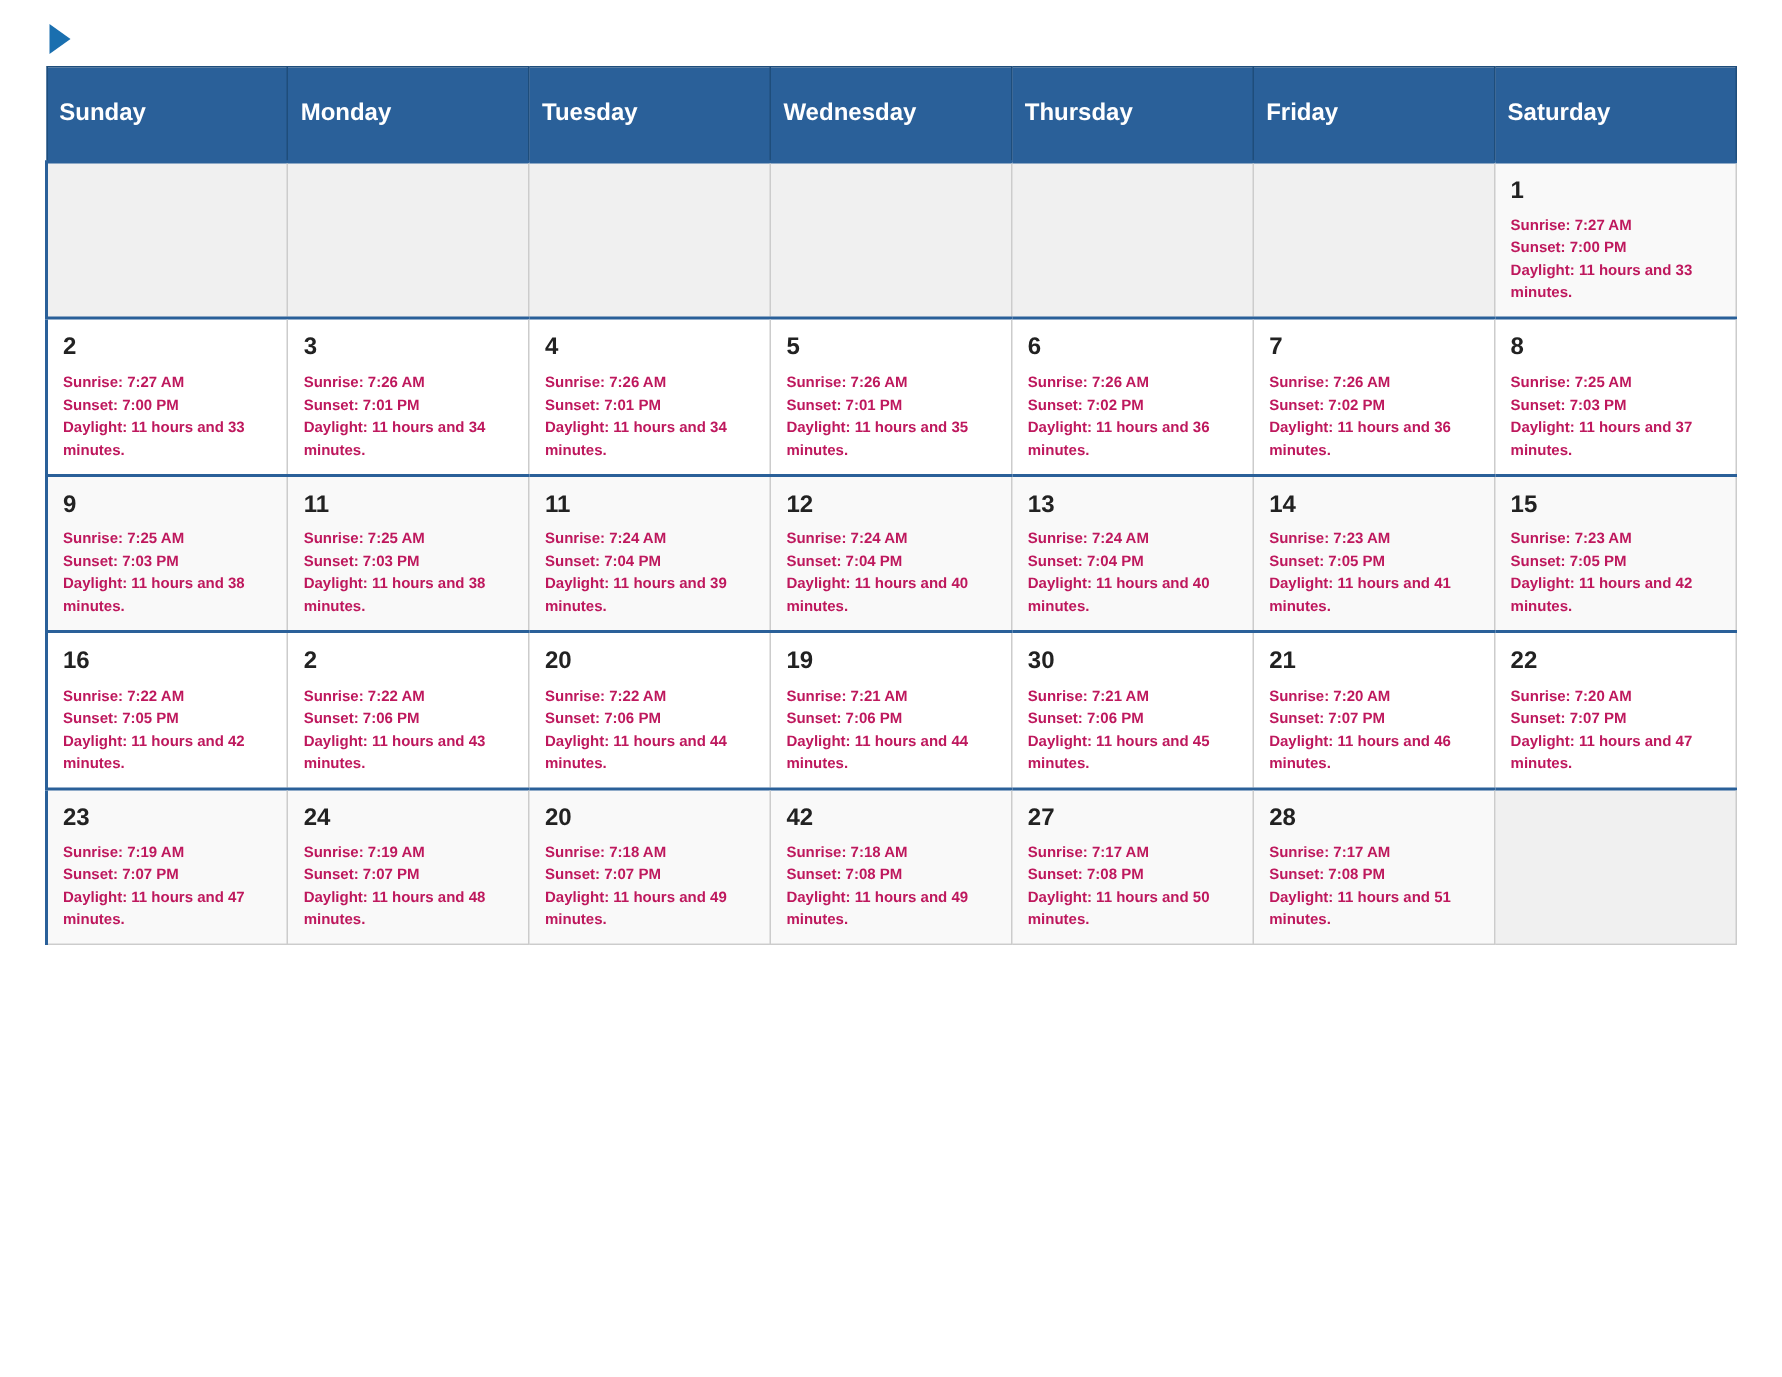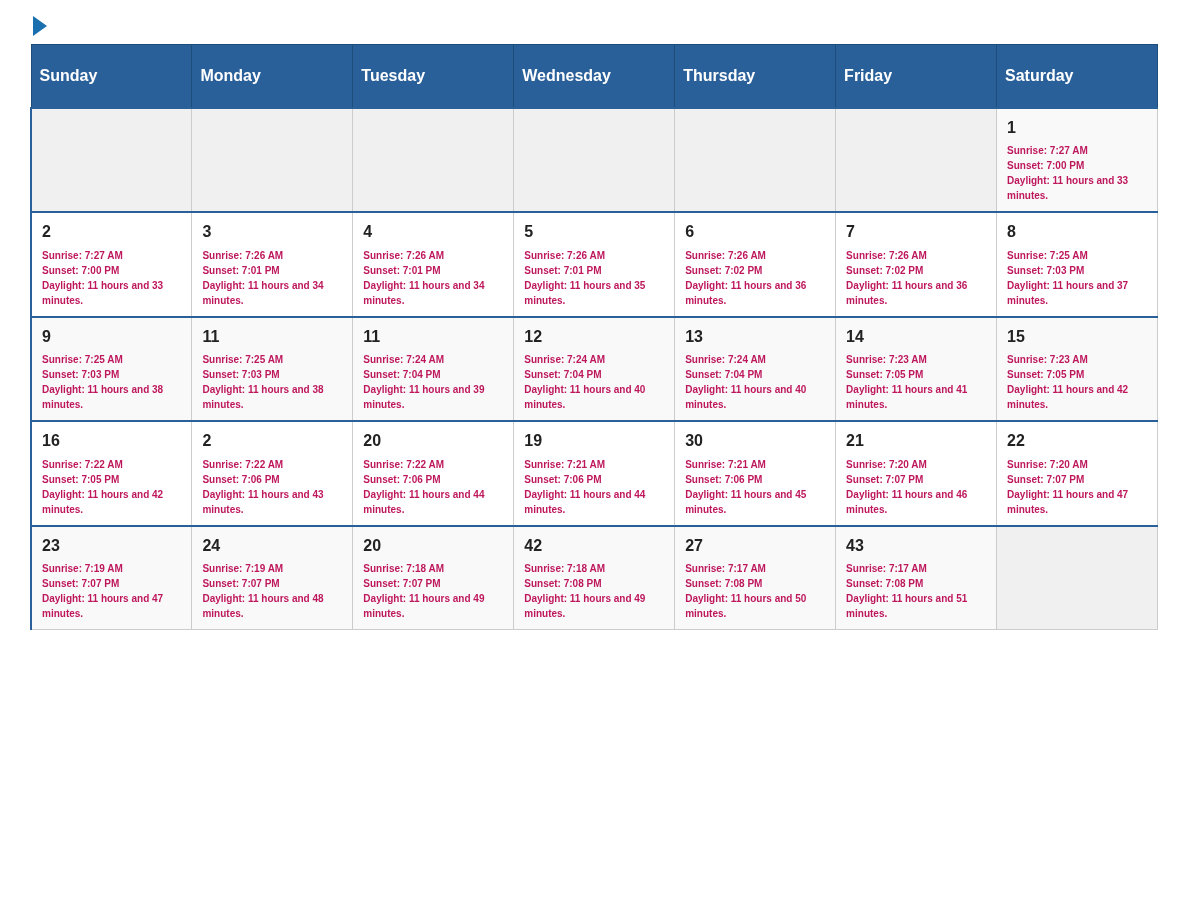--- a/index.html
+++ b/index.html
@@ -315,21 +315,21 @@
 Sunset: 7:08 PM
 Daylight: 11 hours and 49 minutes.</div>
         </td>
         <td>
           <span class="day-number">27</span>
           <div class="day-info" style="white-space: pre-line;">Sunrise: 7:17 AM
 Sunset: 7:08 PM
 Daylight: 11 hours and 50 minutes.</div>
         </td>
         <td>
-          <span class="day-number">43</span>
+          <span class="day-number">28</span>
           <div class="day-info" style="white-space: pre-line;">Sunrise: 7:17 AM
 Sunset: 7:08 PM
 Daylight: 11 hours and 51 minutes.</div>
         </td>
         <td class="empty-cell"></td>
       </tr>
     </tbody>
 </table>
 
 </body></html>

